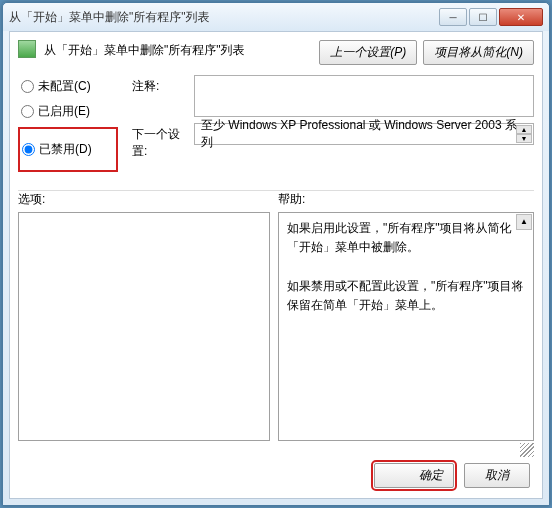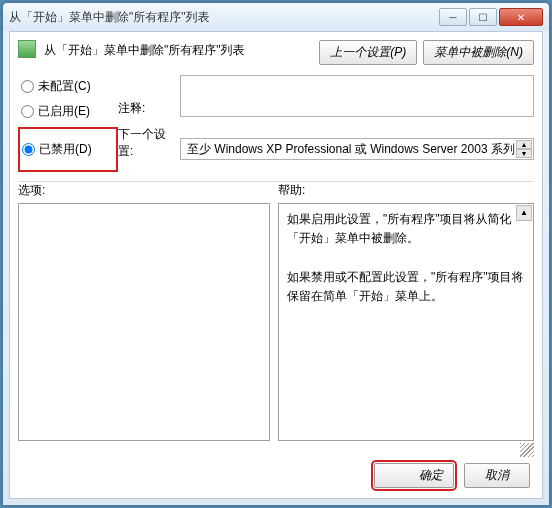--- a/index.html
+++ b/index.html
@@ -75,22 +75,22 @@
   background: linear-gradient(#fdfdfd,#e6e6e6);
   padding: 3px 10px;
   font-size: 12px;
   border-radius: 2px;
   cursor: pointer;
   min-width: 72px;
   font-style: italic;
 }
 .config-area {
   display: flex;
-  gap: 0;
-  margin-bottom: 9px;
+  gap: 14px;
+  margin-bottom: 18px;
 }
 .radio-col {
   display: flex;
   flex-direction: column;
   gap: 6px;
   width: 100px;
   padding-top: 2px;
 }
 .radio-item {
   display: flex;
@@ -98,21 +98,21 @@
   gap: 4px;
   cursor: pointer;
   padding: 1px 3px;
 }
 .radio-item input { margin: 0; }
 .radio-item.highlighted {
   border: 2px solid #d12020;
   padding: 12px 2px;
 }
 .right-col { flex: 1; display: flex; flex-direction: column; gap: 6px; }
-.field-row { display: flex; gap: 6px; align-items: flex-end; }
+.field-row { display: flex; gap: 6px; align-items: flex-start; }
 .field-label { width: 56px; padding-top: 3px; }
 .comment-box {
   flex: 1; height: 42px;
   border: 1px solid #b0b0b0;
   background: #fff;
   resize: none;
   font-family: inherit;
   font-size: 12px;
 }
 .platform-box {
@@ -192,21 +192,21 @@
     </div>
   </div>
 
   <div class="content">
 
     <div class="header-row">
       <div class="header-icon"></div>
       <div class="header-title">从「开始」菜单中删除"所有程序"列表</div>
       <div class="nav-buttons">
         <button class="btn">上一个设置(P)</button>
-        <button class="btn">菜单中被删除(N)</button>
+        <button class="btn">项目将从简化(N)</button>
       </div>
     </div>
 
     <div class="config-area">
       <div class="radio-col">
         <label class="radio-item">
           <input type="radio" name="state" style="">
           <span>未配置(C)</span>
         </label>
         <label class="radio-item">

